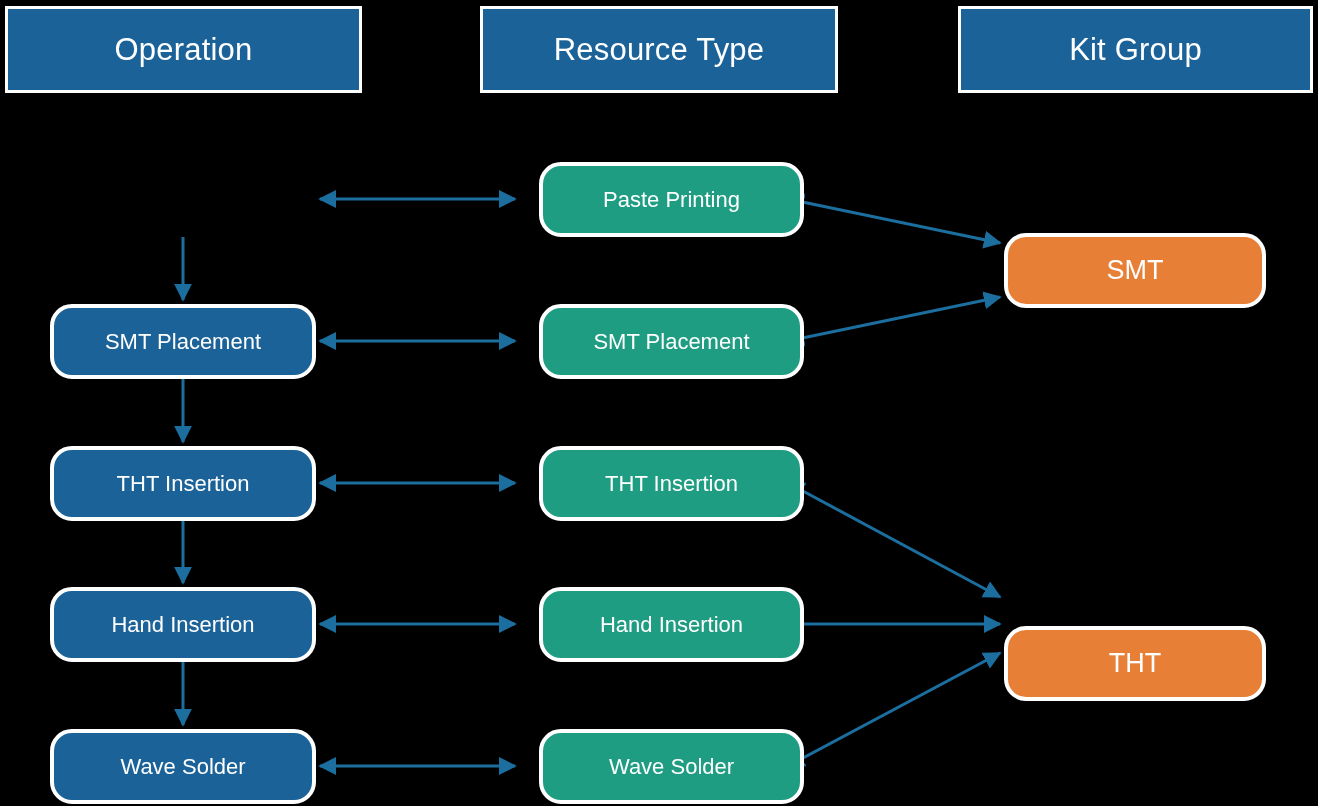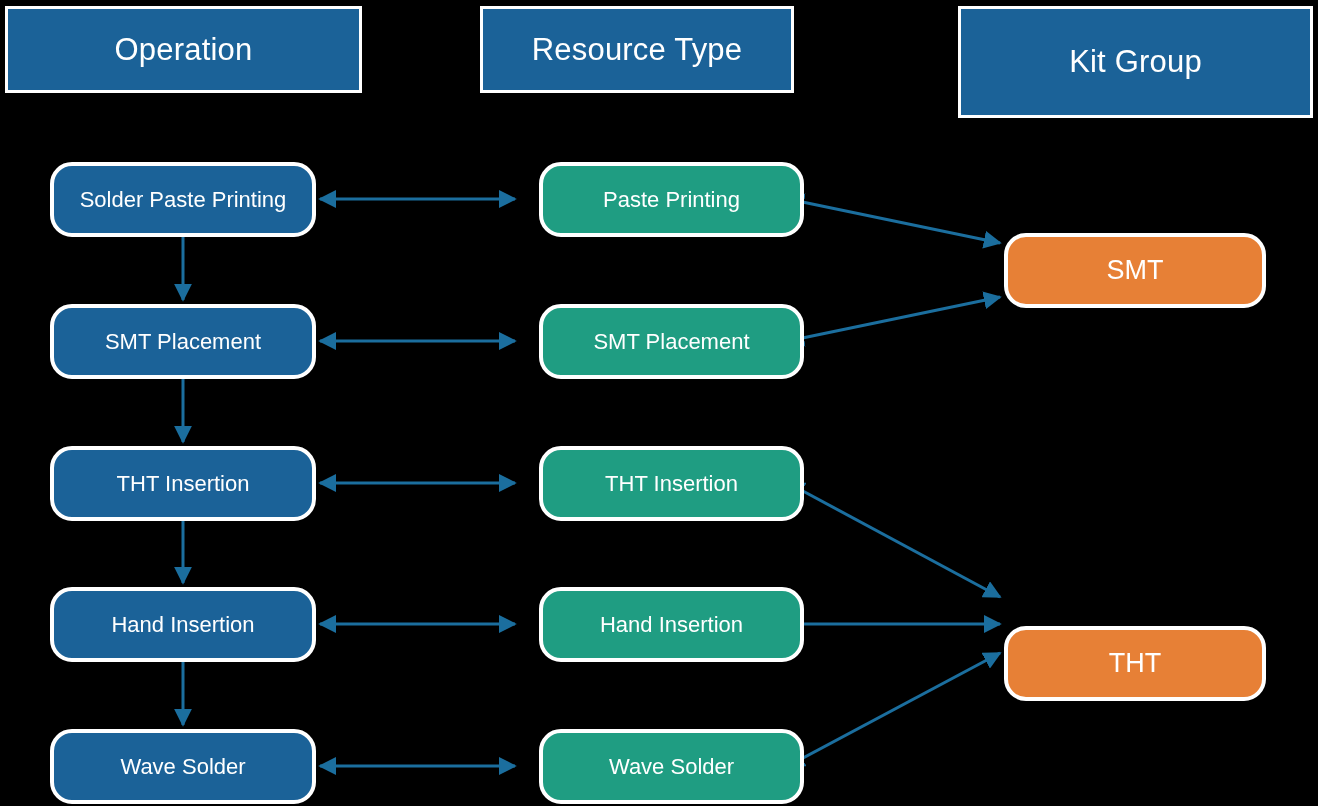--- a/index.html
+++ b/index.html
@@ -23,22 +23,22 @@
     box-sizing: border-box;
     display: flex;
     align-items: center;
     justify-content: center;
     color: #ffffff;
     font-size: 31px;
     letter-spacing: 0.2px;
     user-select: none;
   }
   #hdr-operation   { left: 5px;   top: 6px;  width: 357px; height: 87px; }
-  #hdr-resource    { left: 480px; top: 6px;  width: 314px; height: 87px; }
-  #hdr-kitgroup    { left: 958px; top: 6px;  width: 355px; height: 112px; }
+  #hdr-resource    { left: 480px; top: 6px;  width: 358px; height: 87px; }
+  #hdr-kitgroup    { left: 958px; top: 6px;  width: 355px; height: 87px; }
 
   
   .node {
     position: absolute;
     box-sizing: border-box;
     border: 4px solid #ffffff;
     border-radius: 22px;
     display: flex;
     align-items: center;
     justify-content: center;
@@ -122,21 +122,20 @@
       <line x1="788" y1="341" x2="1000" y2="297" marker-start="url(#ah-start)" marker-end="url(#ah-end)"></line>
     </g>
 
     <g stroke="#1b6e9e" stroke-width="3" fill="none">
       <line x1="788" y1="483" x2="1000" y2="597" marker-start="url(#ah-start)" marker-end="url(#ah-end)"></line>
       <line x1="788" y1="624" x2="1000" y2="624" marker-start="url(#ah-start)" marker-end="url(#ah-end)"></line>
       <line x1="788" y1="766" x2="1000" y2="653" marker-start="url(#ah-start)" marker-end="url(#ah-end)"></line>
     </g>
   </svg>
 
-  <div id="op-solder-paste-printing" class="node operation op">Solder Paste Printing</div>
   <div id="op-smt-placement" class="node operation op">SMT Placement</div>
   <div id="op-tht-insertion" class="node operation op">THT Insertion</div>
   <div id="op-hand-insertion" class="node operation op">Hand Insertion</div>
   <div id="op-wave-solder" class="node operation op">Wave Solder</div>
 
   <div id="rs-paste-printing" class="node resource rs">Paste Printing</div>
   <div id="rs-smt-placement" class="node resource rs">SMT Placement</div>
   <div id="rs-tht-insertion" class="node resource rs">THT Insertion</div>
   <div id="rs-hand-insertion" class="node resource rs">Hand Insertion</div>
   <div id="rs-wave-solder" class="node resource rs">Wave Solder</div>

